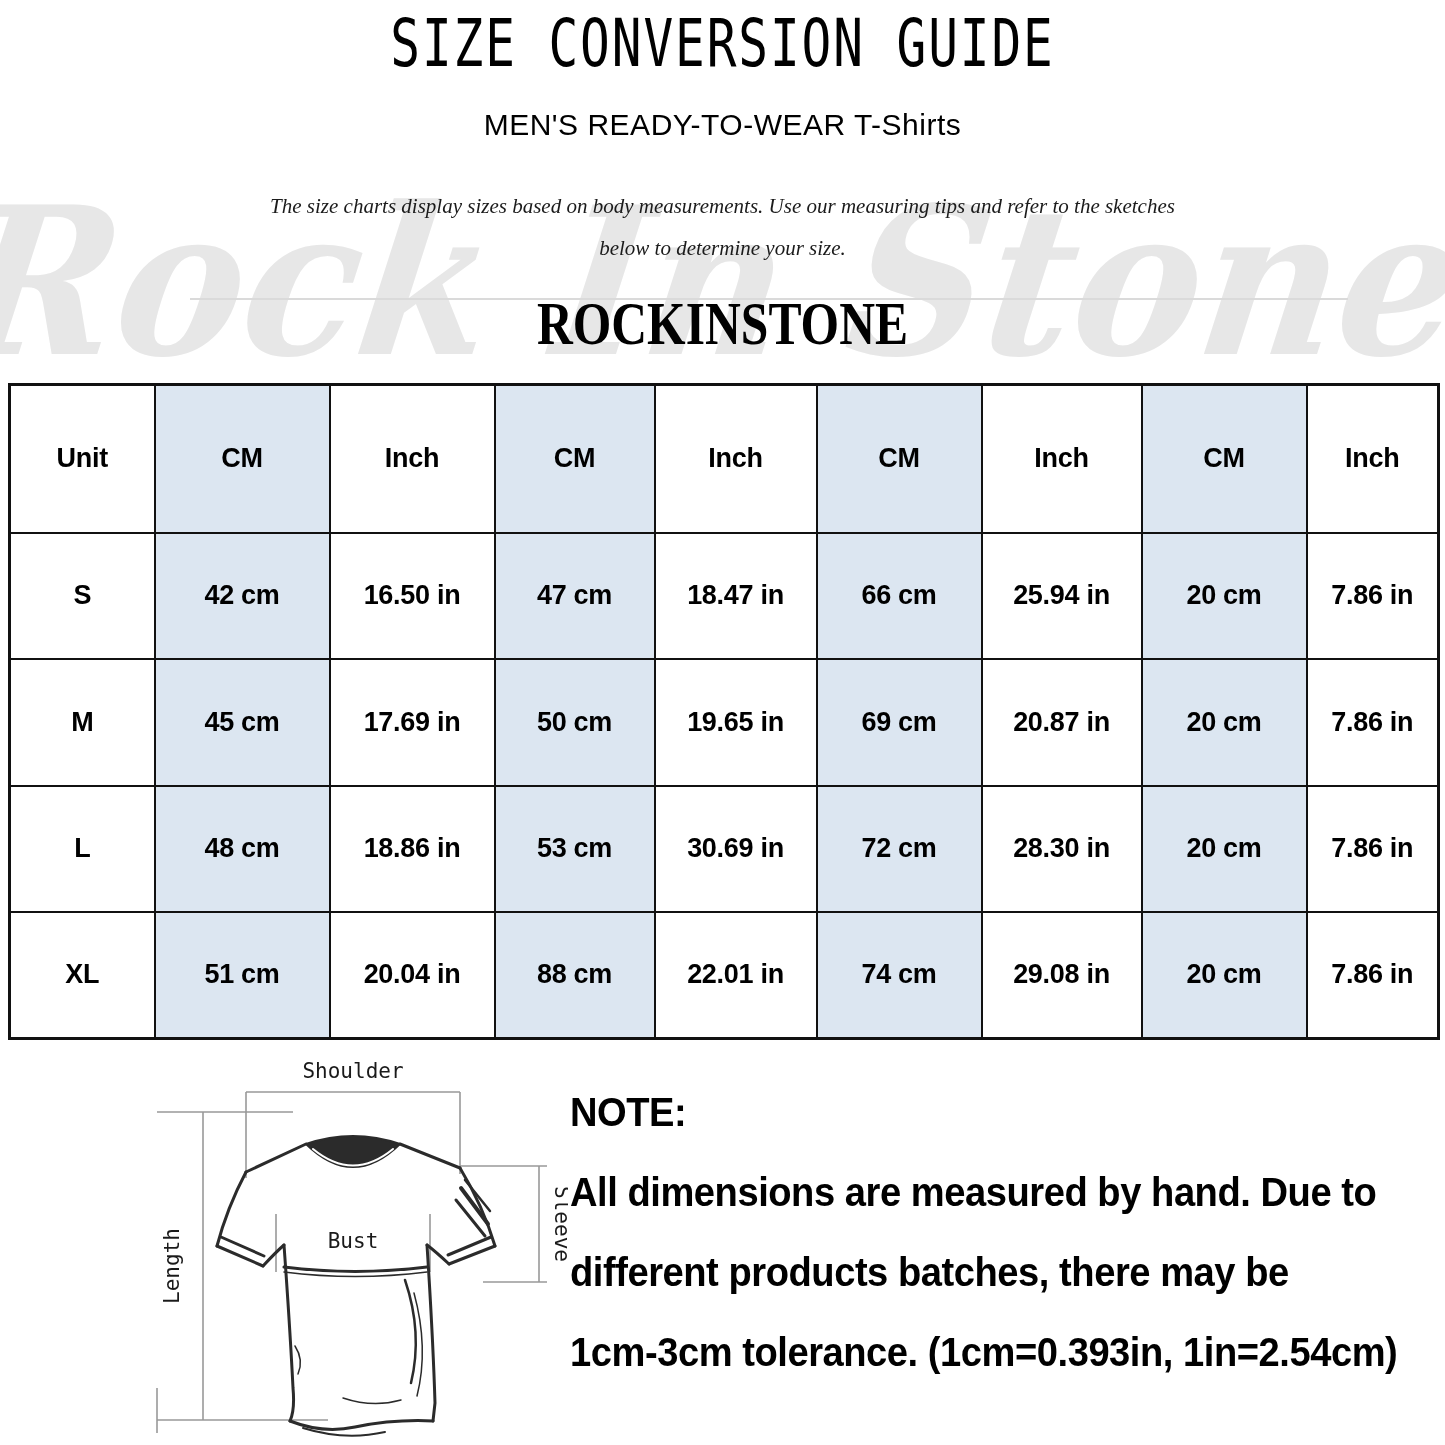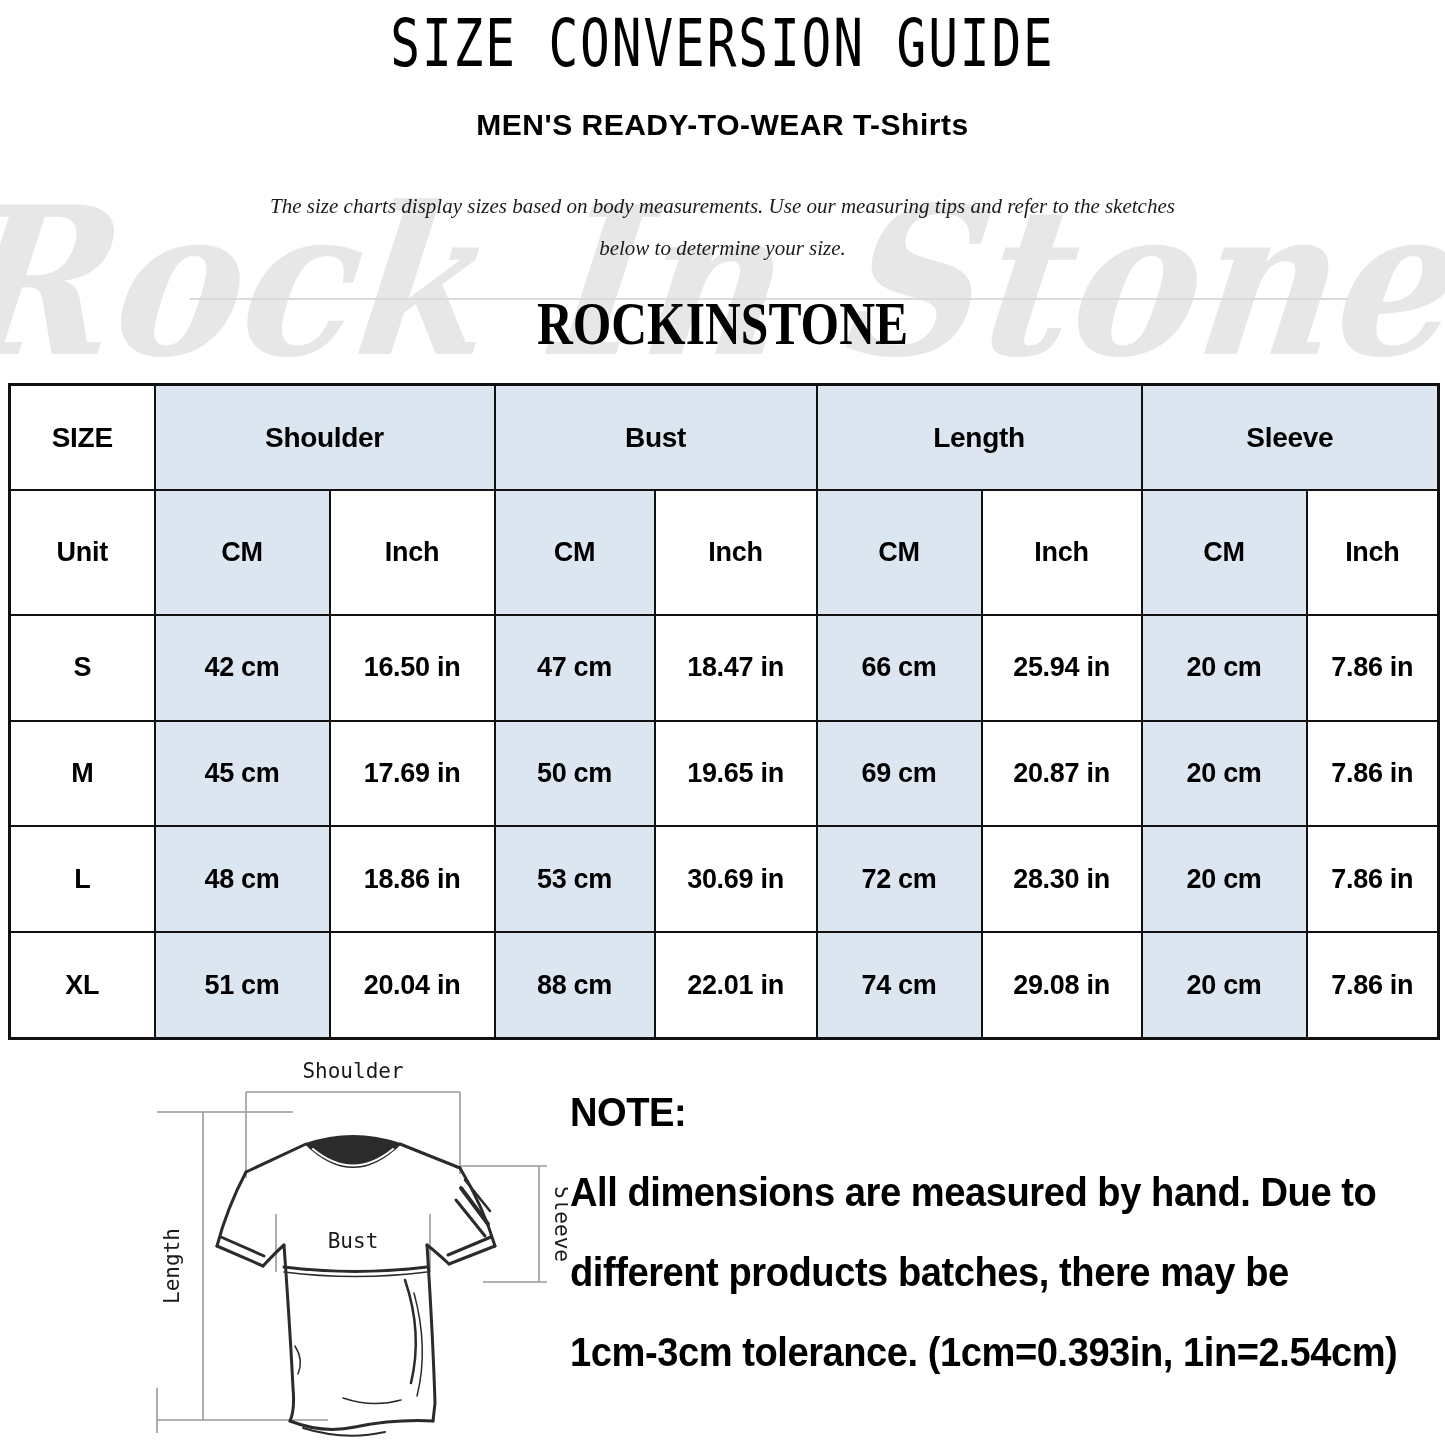--- a/index.html
+++ b/index.html
@@ -25,21 +25,21 @@
   .page-title{
     position:absolute;left:0;top:6px;width:100%;
     text-align:center;
     font-family:"DejaVu Sans Mono", monospace;
     font-size:52px;font-weight:400;letter-spacing:2px;
     transform:scale(0.95,1.25);transform-origin:center top;
     z-index:1;white-space:nowrap;
   }
   .subtitle{
     position:absolute;left:0;top:108px;width:100%;
-    text-align:center;font-weight:700;font-size:30px;letter-spacing:.5px;
+    text-align:center;font-weight:400;font-size:30px;letter-spacing:.5px;
     z-index:1;
   }
   .description{
     position:absolute;left:0;top:185px;width:100%;
     text-align:center;
     font-family:"Liberation Serif", serif;font-style:italic;
     font-size:21px;line-height:42px;color:#1b1b1b;
     z-index:1;
   }
   .brand{
@@ -105,27 +105,20 @@
         <col style="width:175px">
         <col style="width:165px">
       <col style="width:160px">
         <col style="width:162px">
         <col style="width:165px">
       <col style="width:160px">
         <col style="width:165px">
         <col style="width:132px">
     </colgroup>
     <tbody>
-      <tr style="height:82px">
-        <td style="font-size:28px">SIZE</td>
-        <td class="blue" colspan="2" style="font-size:28px">Shoulder</td>
-        <td class="blue" colspan="2" style="font-size:28px">Bust</td>
-        <td class="blue" colspan="2" style="font-size:28px">Length</td>
-        <td class="blue" colspan="2" style="font-size:28px">Sleeve</td>
-      </tr>
       <tr style="height:96px">
         <td>Unit</td>
         <td class="blue">CM</td>
         <td>Inch</td>
         <td class="blue">CM</td>
         <td>Inch</td>
         <td class="blue">CM</td>
         <td>Inch</td>
         <td class="blue">CM</td>
         <td>Inch</td>

